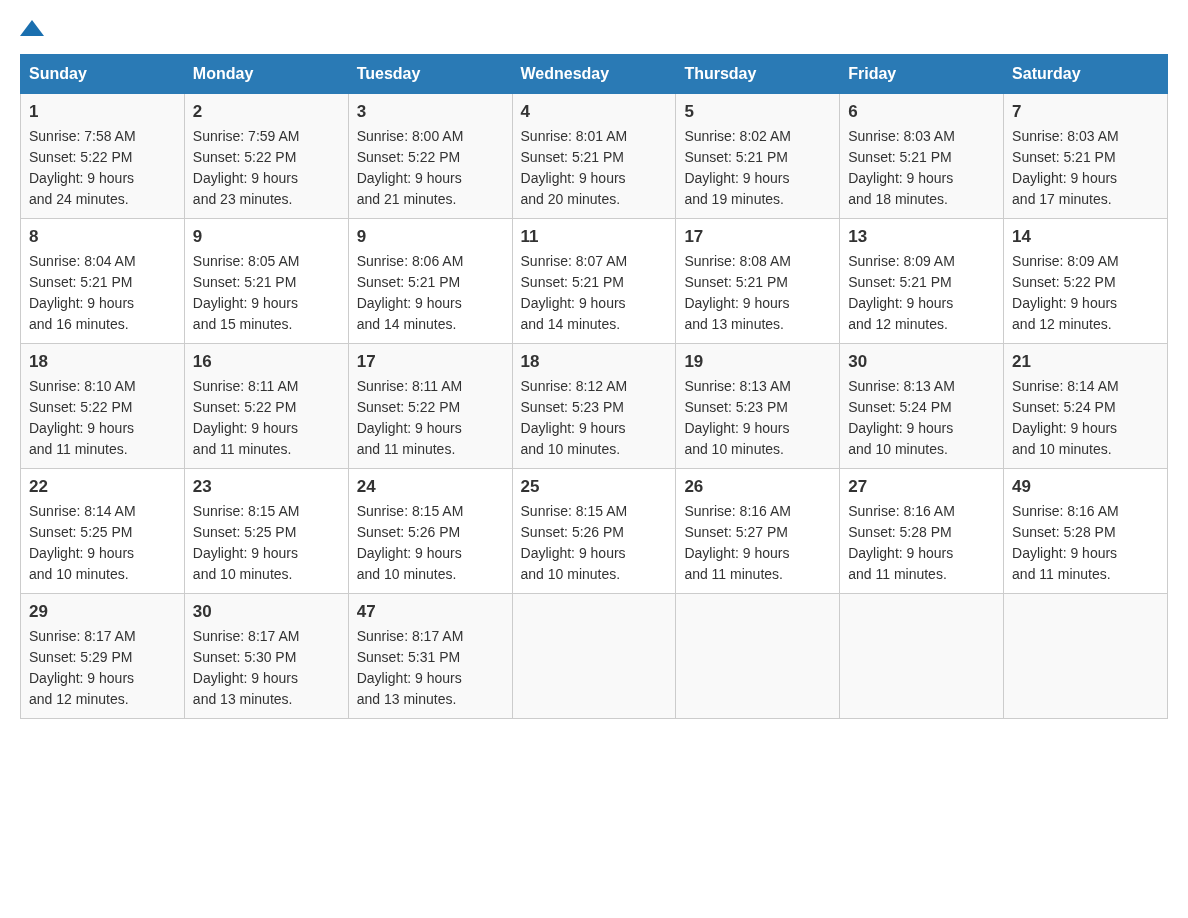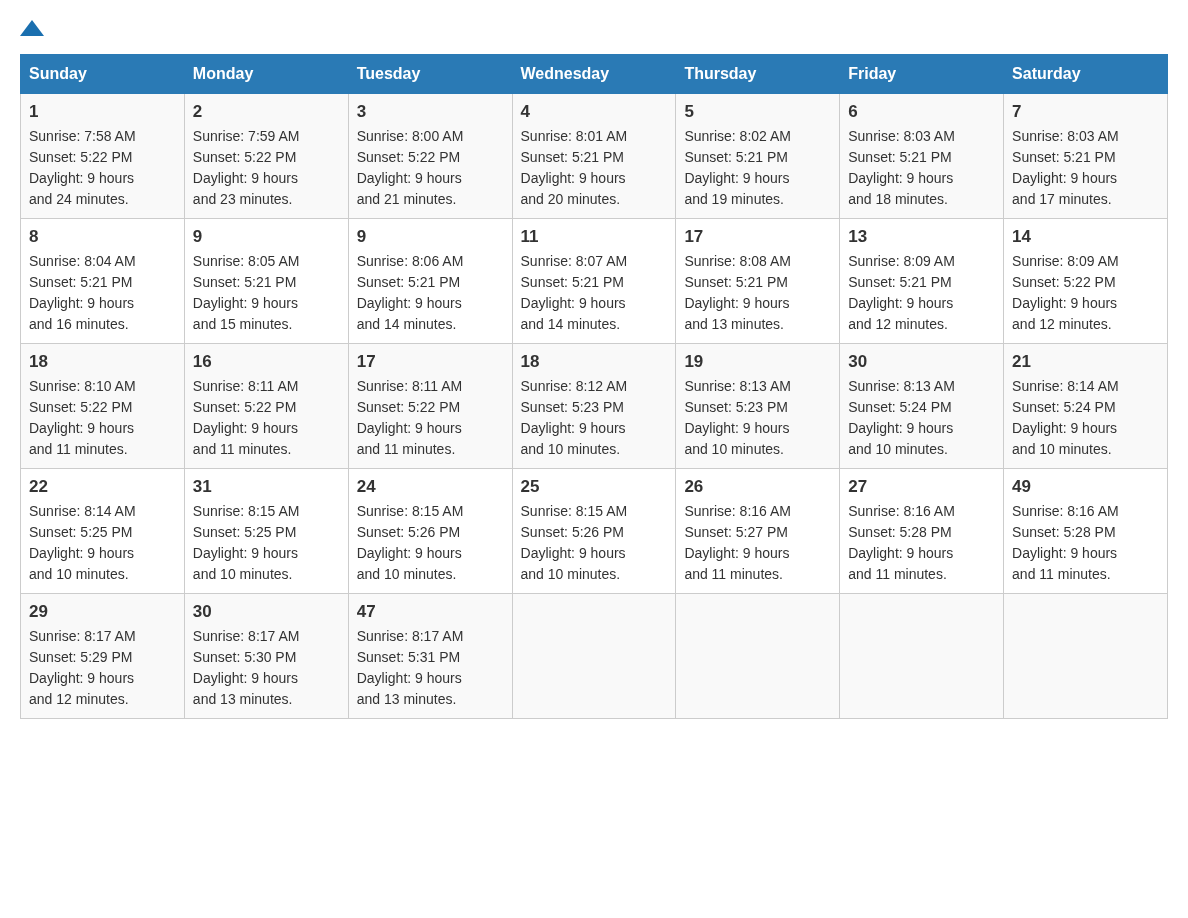--- a/index.html
+++ b/index.html
@@ -219,21 +219,21 @@
         <span class="day-number">21</span>
         <span class="day-info">Sunrise: 8:14 AM<br>Sunset: 5:24 PM<br>Daylight: 9 hours<br>and 10 minutes.</span>
       </td>
       </tr>
       <tr>
         <td>
         <span class="day-number">22</span>
         <span class="day-info">Sunrise: 8:14 AM<br>Sunset: 5:25 PM<br>Daylight: 9 hours<br>and 10 minutes.</span>
       </td>
         <td>
-        <span class="day-number">31</span>
+        <span class="day-number">23</span>
         <span class="day-info">Sunrise: 8:15 AM<br>Sunset: 5:25 PM<br>Daylight: 9 hours<br>and 10 minutes.</span>
       </td>
         <td>
         <span class="day-number">24</span>
         <span class="day-info">Sunrise: 8:15 AM<br>Sunset: 5:26 PM<br>Daylight: 9 hours<br>and 10 minutes.</span>
       </td>
         <td>
         <span class="day-number">25</span>
         <span class="day-info">Sunrise: 8:15 AM<br>Sunset: 5:26 PM<br>Daylight: 9 hours<br>and 10 minutes.</span>
       </td>

